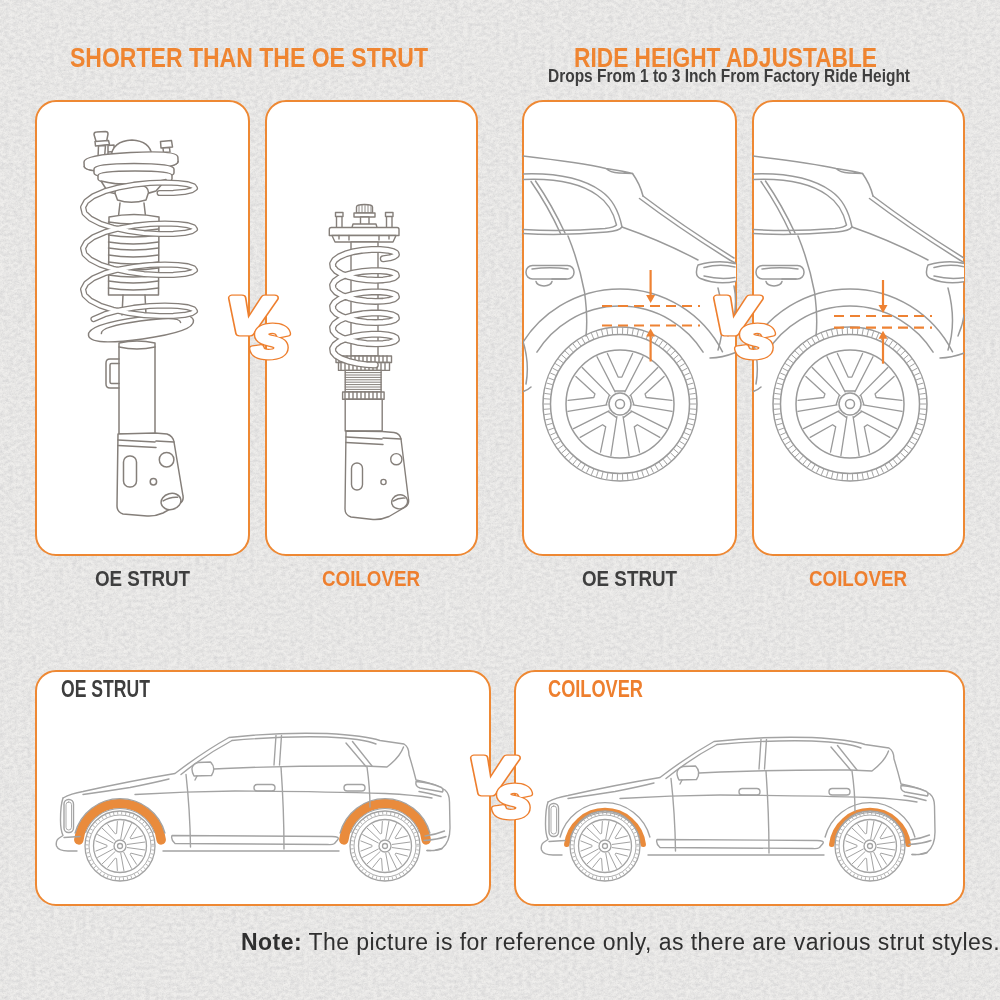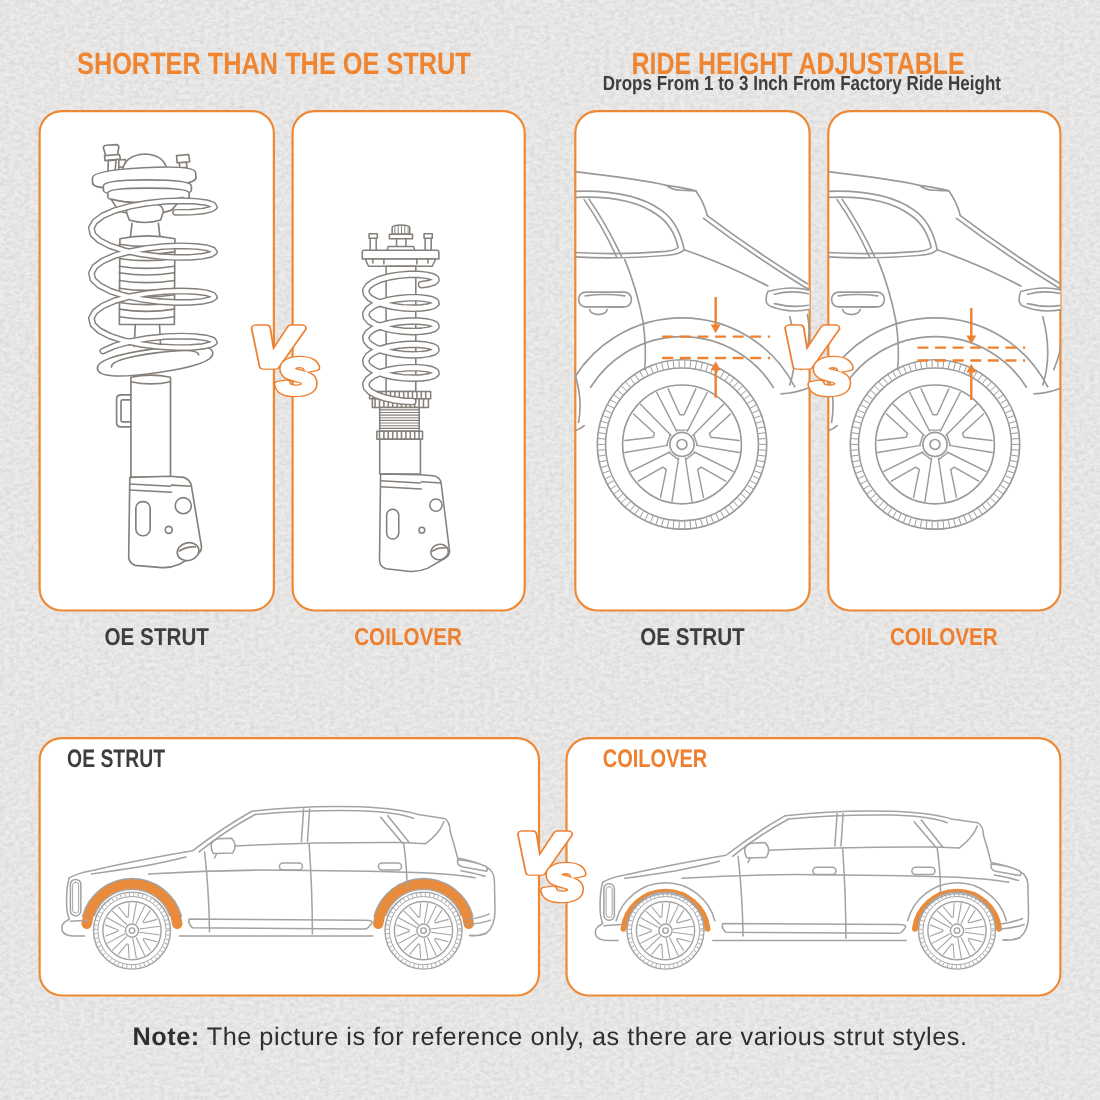--- a/index.html
+++ b/index.html
@@ -3,21 +3,21 @@
 <meta charset="utf-8">
 <style>
   html,body{margin:0;padding:0;}
   body{width:1000px;height:1000px;position:relative;overflow:hidden;
        background:#eae9e7;font-family:"Liberation Sans", sans-serif;}
   .noise{position:absolute;left:0;top:0;width:1000px;height:1000px;z-index:0;}
   .box{position:absolute;background:#ffffff;border:2px solid #ee8833;border-radius:21px;box-sizing:border-box;z-index:2;}
   .txt{position:absolute;z-index:4;}
   .vs{position:absolute;z-index:5;}
   .boxsvg{position:absolute;z-index:3;}
-  .note{position:absolute;top:929px;left:0;width:1000px;text-align:center;font-size:23px;color:#2f2f2f;letter-spacing:0.45px;z-index:3;}
+  .note{position:absolute;top:929px;left:0;width:1000px;text-align:right;font-size:23px;color:#2f2f2f;letter-spacing:0.45px;z-index:3;}
 </style>
 </head>
 <body>
 <svg class="noise" width="1000" height="1000">
   <filter id="paperA">
       <feTurbulence type="fractalNoise" baseFrequency="0.22 0.3" numOctaves="4" seed="11"></feTurbulence>
     <feColorMatrix type="matrix" values="0 0 0 0 0.52  0 0 0 0 0.52  0 0 0 0 0.54  1.4 0.4 0 0 -0.62"></feColorMatrix>
     </filter>
   <filter id="paperB">
       <feTurbulence type="fractalNoise" baseFrequency="0.85" numOctaves="2" seed="4"></feTurbulence>

